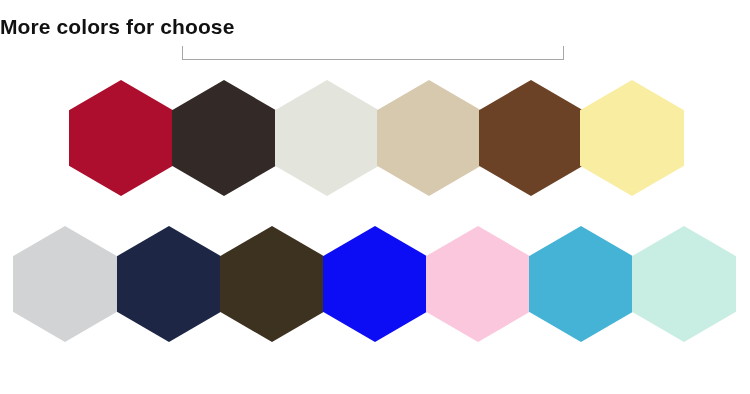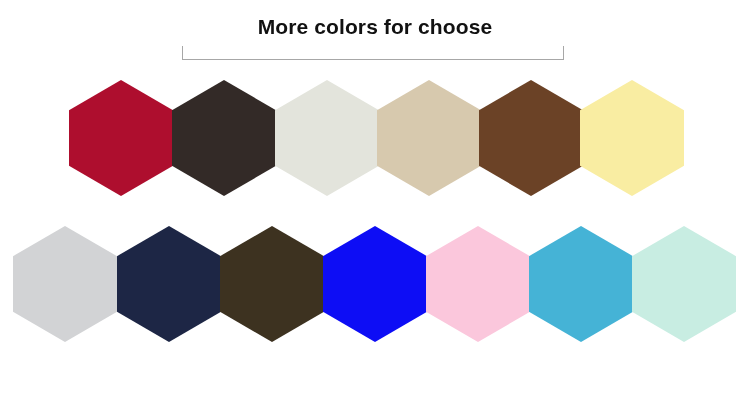--- a/index.html
+++ b/index.html
@@ -23,21 +23,20 @@
     height: 394px;
     background: #ffffff;
   }
 
   
   #heading-area {
     position: absolute;
     left: 0;
     top: 14px;
     width: 750px;
-    text-align: center;
   }
   #palette-title {
     display: inline-block;
     font-family: "Liberation Sans", sans-serif;
     font-size: 21px;
     font-weight: bold;
     color: #111111;
     letter-spacing: 0.1px;
     line-height: 26px;
     white-space: nowrap;

